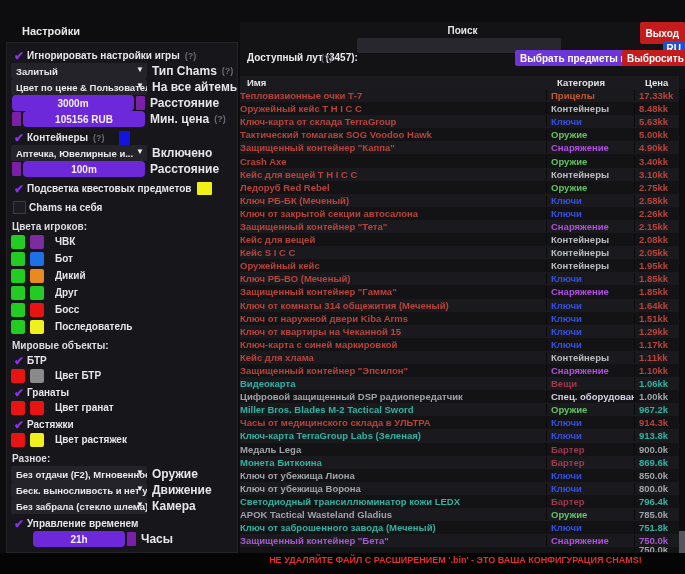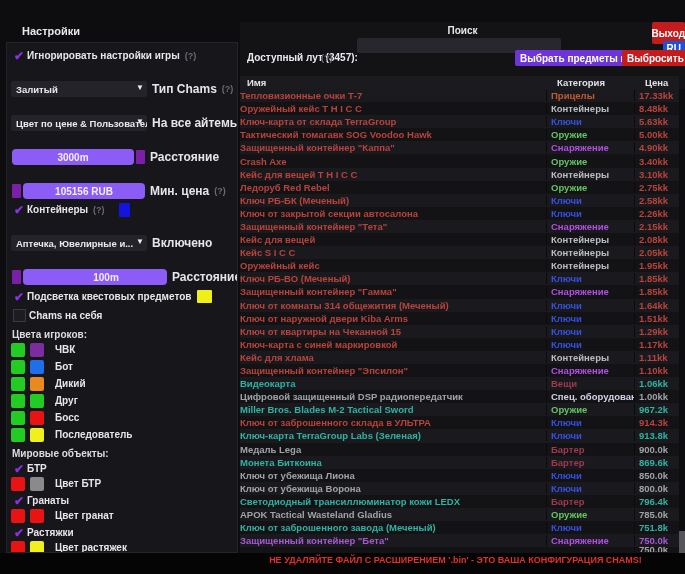--- a/index.html
+++ b/index.html
@@ -7,44 +7,44 @@
        font-family:"Liberation Sans",sans-serif;-webkit-font-smoothing:antialiased;}
   
   .settings-title{position:absolute;left:22px;top:25px;color:#e8e8ea;font-size:11px;font-weight:700;}
   .settings-panel{position:absolute;left:6px;top:42px;width:232px;height:511px;background:#17171b;
                   border:1px solid #232328;box-sizing:border-box;overflow:hidden;padding:3px 0 0 4px;}
   .crow{display:flex;align-items:center;height:15px;margin-top:2px;}
   .chk{color:#8b31e8;font-size:12px;font-weight:700;width:16px;text-align:center;line-height:12px;}
   .chk-off{width:11px;height:11px;background:#1c1c21;border:1px solid #3a3a42;margin:0 3px 0 2px;}
   .lbl{color:#e6e6ea;font-size:10px;font-weight:700;white-space:nowrap;}
   .help{color:#6a6a74;font-size:9px;font-weight:700;margin-left:5px;}
-  .wrow{display:flex;align-items:center;height:16px;margin-top:18px;text-align:center;}
+  .wrow{display:flex;align-items:center;height:16px;margin-top:0;text-align:center;}
   .dd{position:relative;width:136px;height:16px;background:#232329;border-radius:2px;flex:none;
       overflow:hidden;display:flex;align-items:center;}
   .ddv{color:#e9e9ee;font-size:9.5px;font-weight:700;white-space:nowrap;padding-left:5px;}
   .arr{position:absolute;right:3px;top:2px;color:#efefef;font-size:8px;}
-  .slider{height:16px;background:#8b5cf6;border-radius:4px;flex:none;display:flex;align-items:center;justify-content:center;}
+  .slider{height:16px;background:#6d28d9;border-radius:4px;flex:none;display:flex;align-items:center;justify-content:center;}
   .slider span{color:#f0f0f4;font-size:10px;font-weight:700;}
   .sw{flex:none;border-radius:1px;}
   .sw-purple{width:9px;height:14px;background:#7c1fa8;}
   .sw-blue{width:11px;height:14px;background:#1414e0;margin-left:14px;}
   .sw-yellow{width:15px;height:13px;background:#f0f016;margin-left:6px;}
   .rlbl{color:#e6e6ea;font-size:12px;font-weight:700;margin-left:5px;white-space:nowrap;}
   .sec{color:#dcdce2;font-size:10px;font-weight:700;margin:6px 0 2px 1px;}
   .prow{display:flex;align-items:center;height:15px;margin-bottom:2px;}
   .pc{width:14px;height:14px;border-radius:2px;flex:none;margin-right:5px;}
   .prow .lbl{margin-left:6px;}
   
   .right{position:absolute;left:240px;top:22px;width:445px;height:531px;background:#131316;overflow:hidden;}
   .search-label{position:absolute;left:0;top:3px;width:100%;text-align:center;color:#e6e6ea;font-size:10px;font-weight:700;}
   .search-input{position:absolute;left:117px;top:16px;width:196px;height:15px;background:#27272d;
                 border:none;border-radius:2px;color:#e6e6ea;font-size:10px;padding:0 4px;}
   .btn{border:none;border-radius:2px;color:#fff;font-size:10px;font-weight:700;cursor:pointer;
        font-family:"Liberation Sans",sans-serif;}
-  .btn-exit{position:absolute;right:0;top:0;height:22px;padding:0 0;background:#c41c1c;}
+  .btn-exit{position:absolute;right:0;top:0;height:22px;padding:0 6px;background:#c41c1c;}
   .btn-lang{position:absolute;right:0;top:19px;height:14px;padding:0 4px;background:#1d52d8;}
   .loot-bar{position:absolute;left:0;top:28px;width:100%;height:16px;}
   .loot-title{position:absolute;left:7px;top:2px;color:#eceaf0;font-size:10px;font-weight:700;}
   .loot-help{position:absolute;left:81px;top:3px;color:#6a6a74;font-size:9px;font-weight:700;}
   .btn-kappa{position:absolute;left:275px;top:0;height:16px;padding:0 5px;background:#6d35d8;}
   .btn-drop{position:absolute;left:382px;top:0;height:16px;padding:0 5px;background:#c41c1c;white-space:nowrap;}
   .thead{position:absolute;left:0;top:54px;width:439px;height:13px;background:#1b1b1f;
          display:grid;grid-template-columns:306px 88px auto;padding-left:7px;box-sizing:border-box;
          align-items:center;color:#e2e2e6;font-size:9.5px;font-weight:700;}
   #loot-rows{position:absolute;left:0;top:67px;width:439px;}
@@ -124,21 +124,21 @@
     <div class="wrow">
       <div class="dd">
         <span class="ddv">Аптечка, Ювелирные и...</span>
         <span class="arr">▼</span>
       </div>
       <span class="rlbl">Включено</span>
     </div>
 
     <div class="wrow">
       <span class="sw sw-purple" style="margin-left:1px;"></span>
-      <div class="slider" style="width:122px;margin-left:2px;padding-left:22px;">
+      <div class="slider" style="width:122px;margin-left:2px;">
         <span>100m</span>
       </div>
       <span class="rlbl">Расстояние</span>
     </div>
 
     <div class="crow" style="margin-top:4px;">
       <span class="chk">✔</span>
       <span class="lbl">Подсветка квестовых предметов</span>
       <span class="sw sw-yellow"></span>
     </div>
@@ -391,21 +391,21 @@
           <span class="c-name gray">Цифровой защищенный DSP радиопередатчик</span>
           <span class="c-cat special">Спец. оборудование</span>
           <span class="c-price gray">1.00kk</span>
         </div>
         <div class="trow even">
           <span class="c-name teal">Miller Bros. Blades M-2 Tactical Sword</span>
           <span class="c-cat weapons">Оружие</span>
           <span class="c-price teal">967.2k</span>
         </div>
         <div class="trow odd">
-          <span class="c-name red">Ключ от заброшенного склада в УЛЬТРА</span>
+          <span class="c-name red">Часы от медицинского склада в УЛЬТРА</span>
           <span class="c-cat keys">Ключи</span>
           <span class="c-price red">914.3k</span>
         </div>
         <div class="trow even">
           <span class="c-name teal">Ключ-карта TerraGroup Labs (Зеленая)</span>
           <span class="c-cat keys">Ключи</span>
           <span class="c-price teal">913.8k</span>
         </div>
         <div class="trow odd">
           <span class="c-name gray">Медаль Lega</span>

